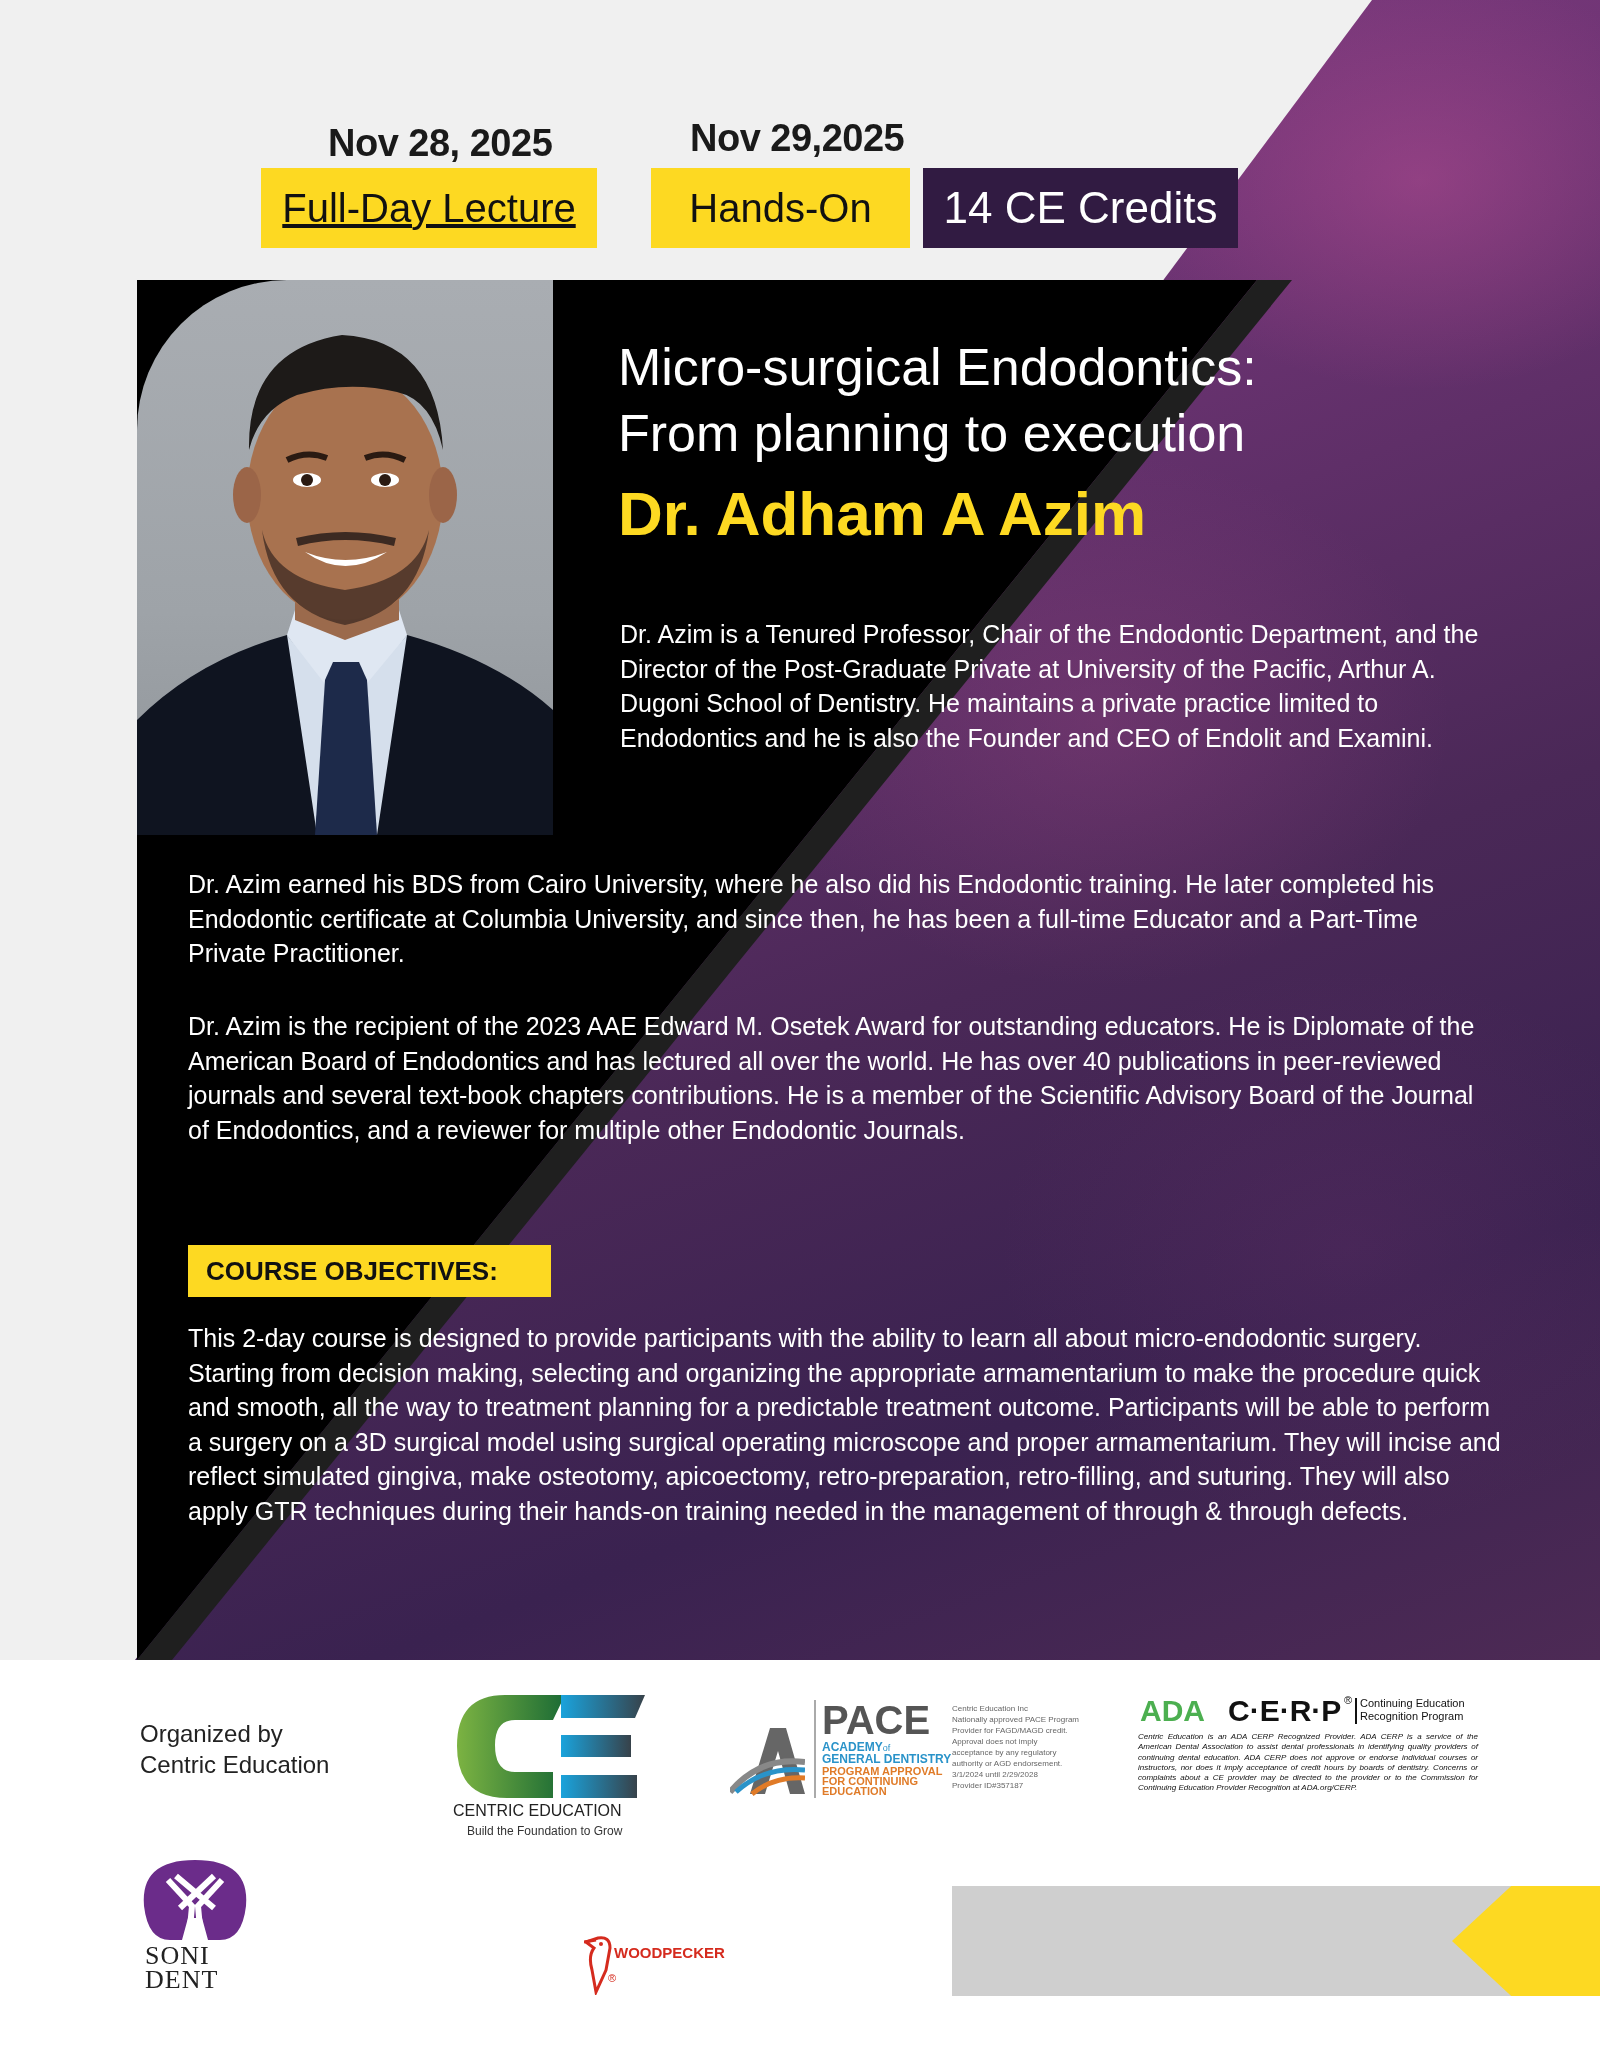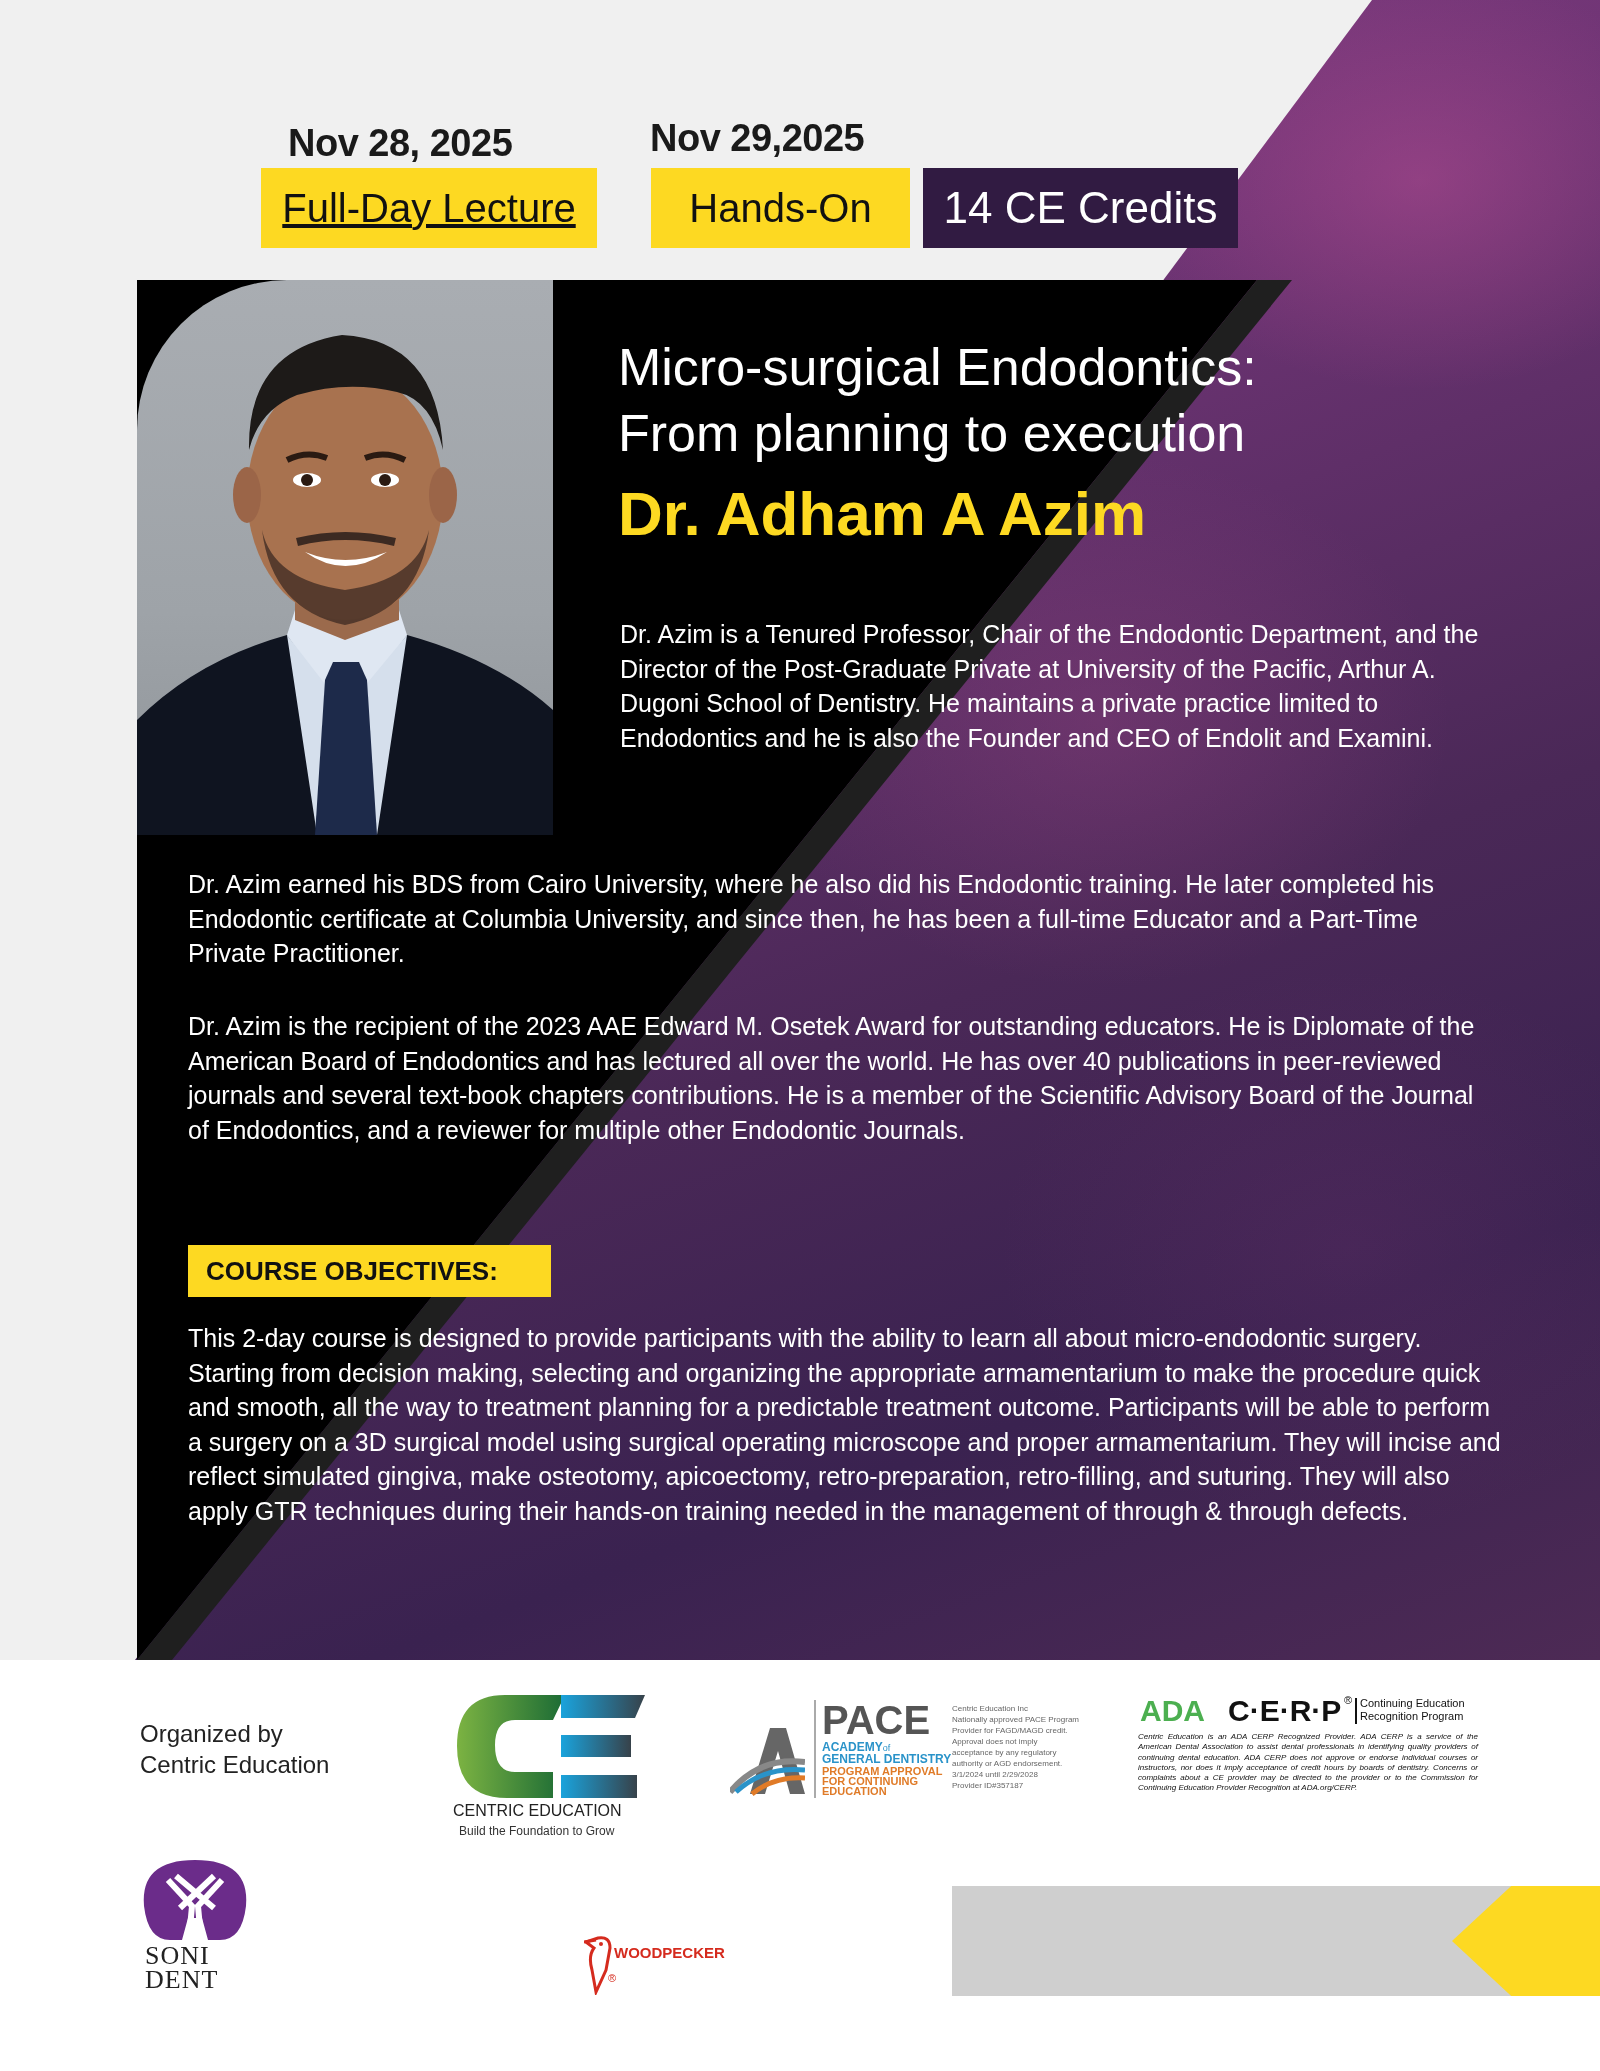--- a/index.html
+++ b/index.html
@@ -18,21 +18,21 @@
 
   
   #dark-card { position:absolute; left:137px; top:280px; width:1463px; height:1380px;
     background:#000;
     clip-path: polygon(0 0, 1120px 0, 0 1380px); }
   #dark-edge { position:absolute; left:137px; top:280px; width:1463px; height:1380px;
     background:#1f1f1f;
     clip-path: polygon(1120px 0, 1155px 0, 35px 1380px, 0 1380px); }
 
   
-  .date { position:absolute; font-weight:bold; color:#1a1a1a; font-size:38px; letter-spacing:-0.5px; }
+  .date { position:absolute; font-weight:bold; color:#1a1a1a; font-size:38px; letter-spacing:-0.5px;margin-left:40px; }
   .tag { position:absolute; height:80px; display:flex; align-items:center; justify-content:center; font-size:40px; }
   .tag.yellow { background:#fdd922; color:#111; }
   .tag.purple { background:#311b42; color:#fff; }
 
   
   #photo { position:absolute; left:137px; top:280px; width:416px; height:555px;
     border-radius:150px 0 0 0; overflow:hidden;
     background: linear-gradient(180deg, #a9adb2 0%, #9ea3a8 60%, #8f9499 100%); }
 
   .title { position:absolute; color:#fff; font-size:52px; line-height:66px; }
@@ -122,21 +122,21 @@
             <stop offset="0" stop-color="#1aa3dc"></stop>
             <stop offset="1" stop-color="#37424a"></stop>
           </linearGradient>
       </defs>
       <path d="M60 5 L120 5 L108 30 L70 30 Q50 30 50 55 Q50 82 70 82 L108 82 L108 108 L62 108 Q12 108 12 56 Q12 5 60 5 Z" fill="url(#gC)"></path>
       <path d="M116 5 L200 5 L190 28 L116 28 Z" fill="url(#gE)"></path>
       <rect x="116" y="45" width="70" height="22" fill="url(#gE)"></rect>
       <rect x="116" y="85" width="76" height="23" fill="url(#gE)"></rect>
     </svg>
     <div style="position:absolute; left:8px; top:112px; font-size:16px; color:#222; white-space:nowrap;">CENTRIC EDUCATION</div>
-    <div style="position:absolute; left:14px; top:134px; font-size:12px; color:#333; white-space:nowrap;">Build the Foundation to Grow</div>
+    <div style="position:absolute; left:22px; top:134px; font-size:12px; color:#333; white-space:nowrap;">Build the Foundation to Grow</div>
   </div>
 
   <div class="abs" style="left:730px; top:40px; width:390px; height:110px;">
     <svg width="75" height="70" viewBox="0 0 75 70" style="position:absolute; left:0; top:26px;">
       <path d="M40 2 L56 2 L75 68 L60 68 L48 25 L35 68 L20 68 Z" fill="#666"></path>
       <path d="M0 66 Q30 30 75 36" stroke="#888" stroke-width="6" fill="none"></path>
       <path d="M6 66 Q34 40 75 44" stroke="#2a93c9" stroke-width="5" fill="none"></path>
       <path d="M22 68 Q44 50 75 52" stroke="#e07b28" stroke-width="5" fill="none"></path>
     </svg>
     <div style="position:absolute; left:84px; top:0; width:2px; height:98px; background:#aaa;"></div>

